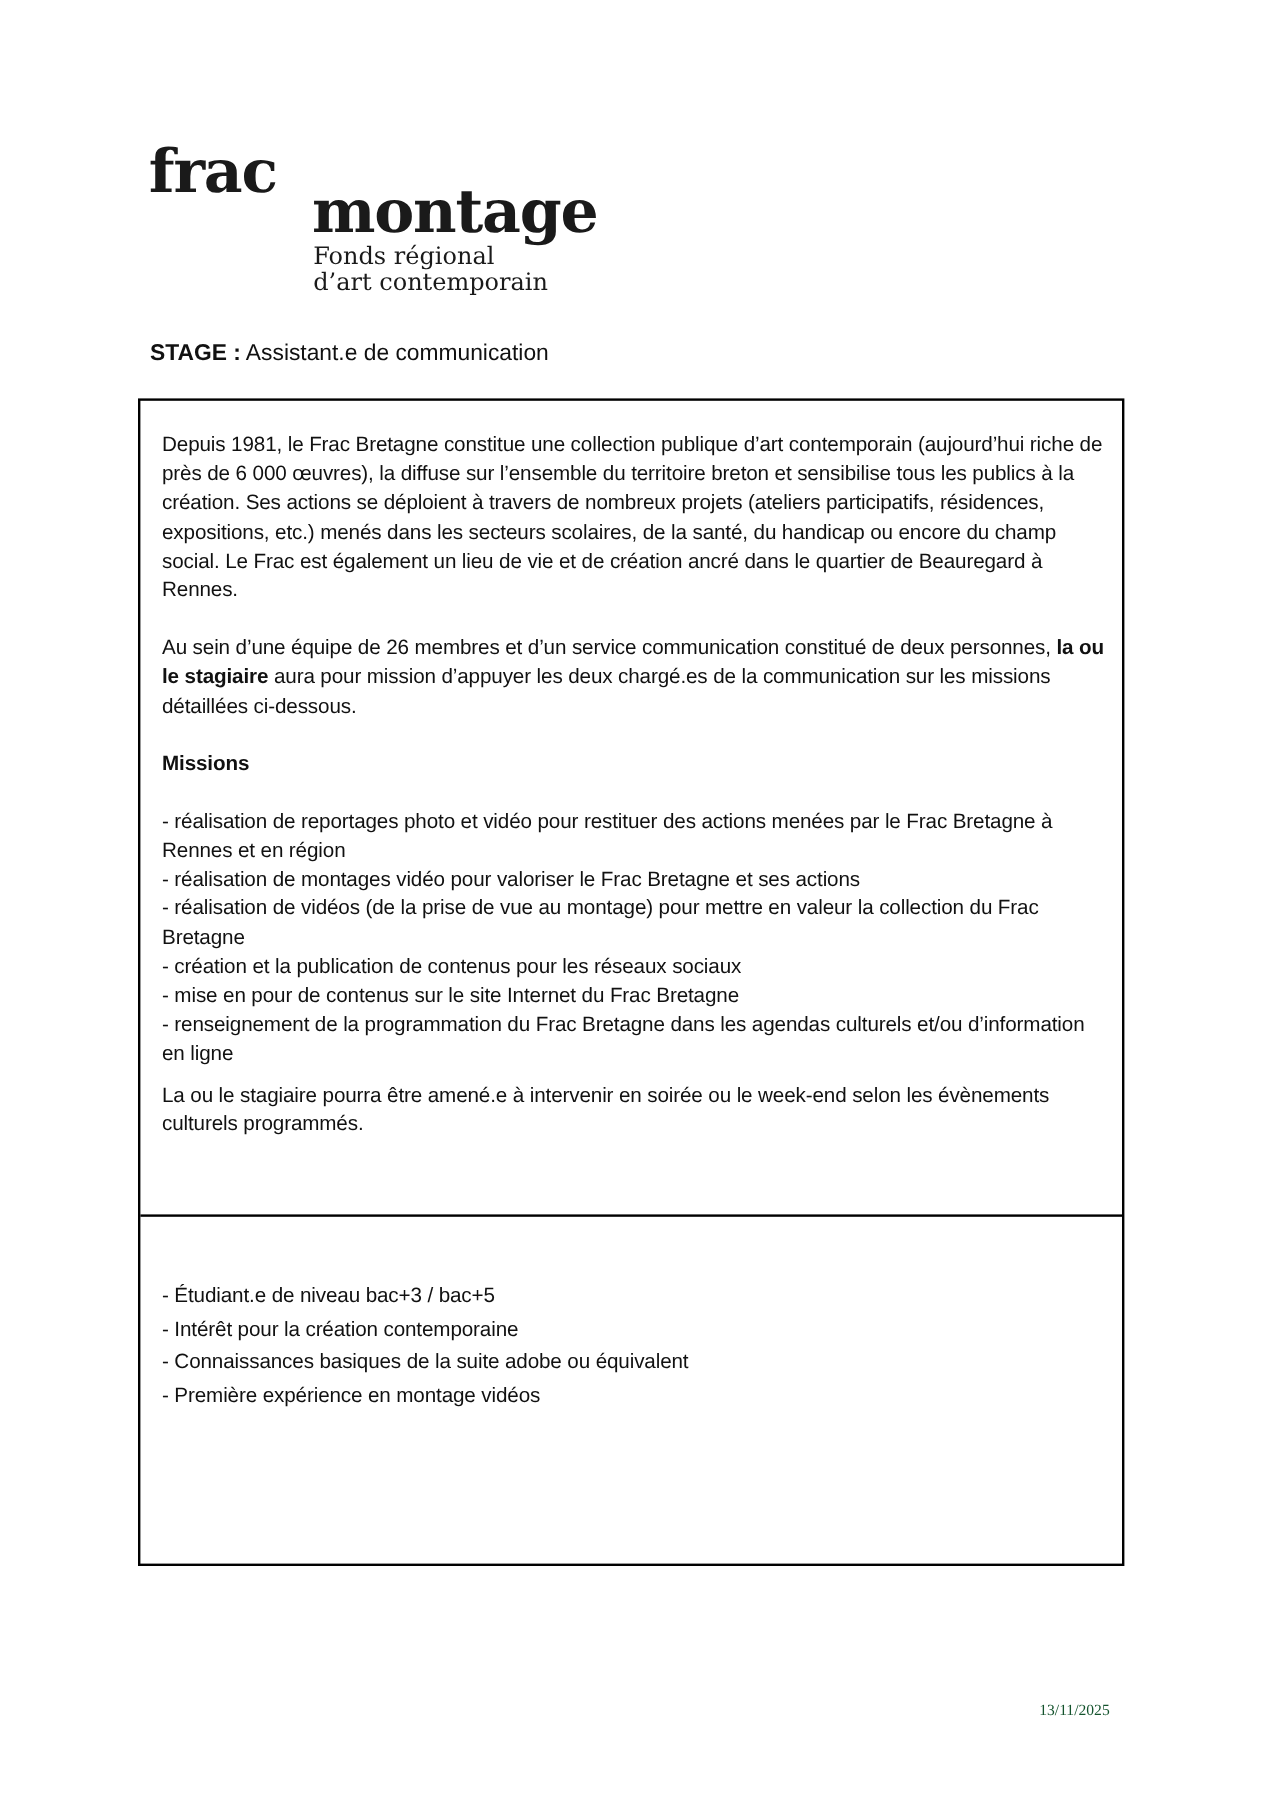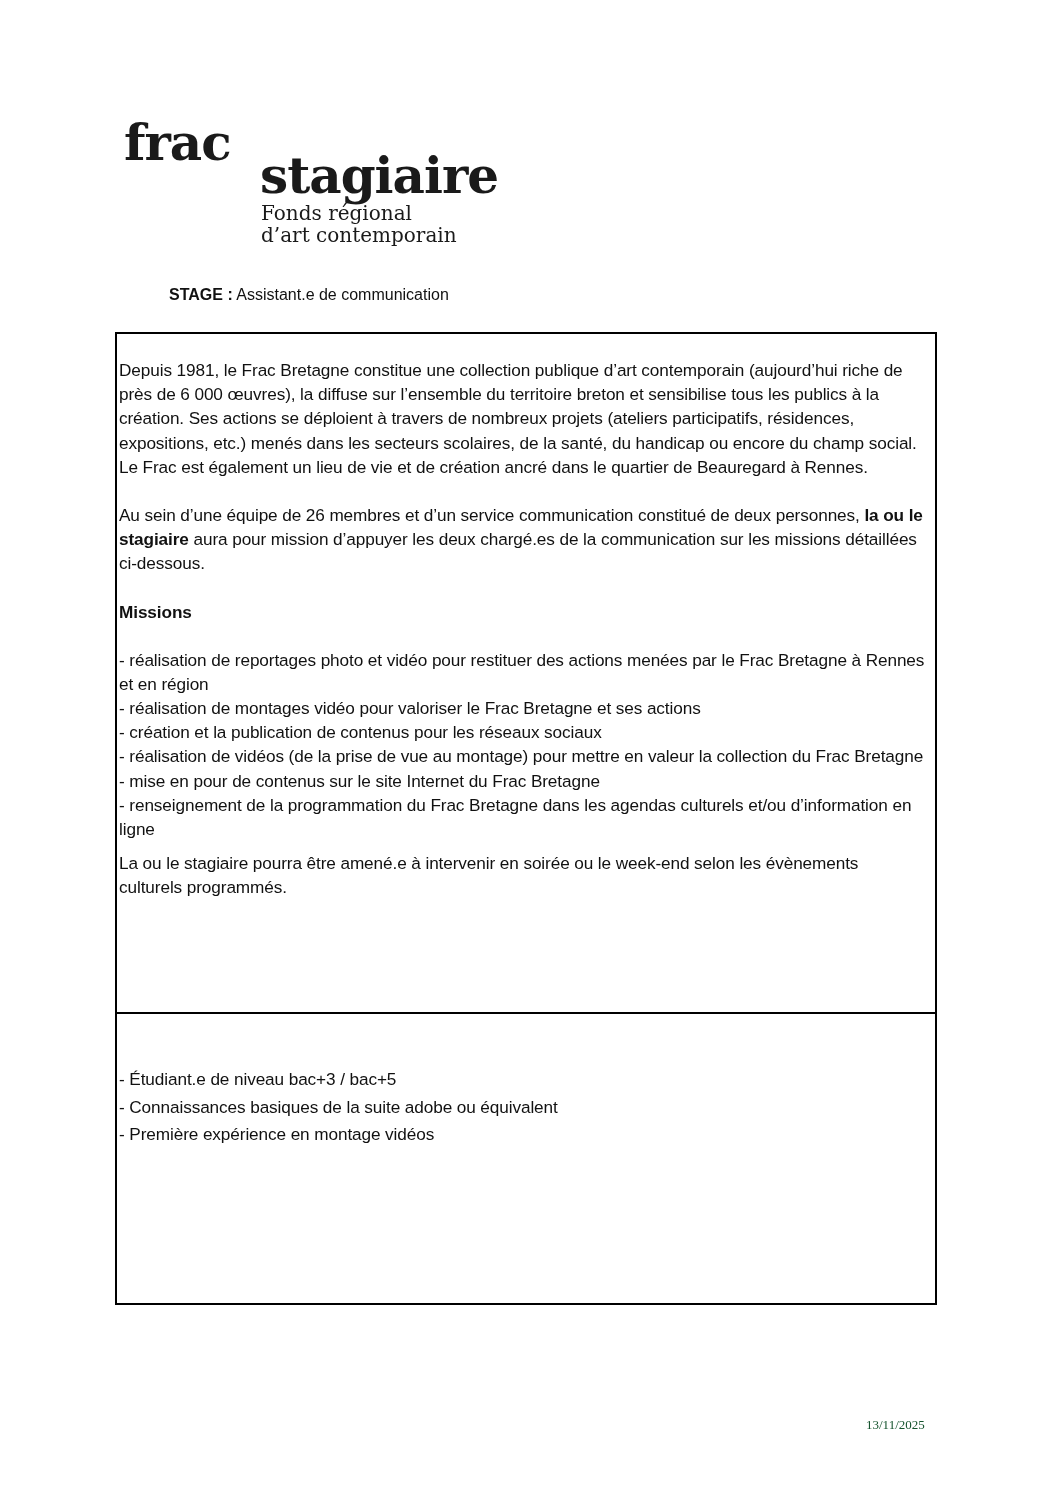--- a/index.html
+++ b/index.html
@@ -50,38 +50,37 @@
       top: 84px;
       font-family: "DejaVu Serif", "Liberation Serif", serif;
       font-size: 20px;
       line-height: 22px;
       color: #1a1a1a;
     }
     .title {
       position: absolute;
       left: 125px;
       top: 281px;
-      font-size: 16px;
+      font-size: 19px;
       line-height: 28px;
       color: #111;
       font-family: "Liberation Sans", sans-serif;
-      margin-left: 44px;
     }
     .title .strong {
       font-weight: bold;
     }
     .box {
       position: absolute;
       left: 115px;
       top: 332px;
       width: 818px;
       border: 2px solid #000;
     }
     .section {
-      padding: 0 10px 0 2px;
+      padding: 0 10px 0 18px;
       box-sizing: border-box;
     }
     .section.top {
       height: 680px;
       border-bottom: 2px solid #000;
       padding-top: 24px;
     }
     .section.bottom {
       height: 289px;
       padding-top: 24px;
@@ -118,21 +117,21 @@
       font-family: "Liberation Serif", "DejaVu Serif", serif;
       font-size: 13px;
       color: #14532d;
     }
   </style>
 </head>
 <body>
 
 <div class="logo">
   <span class="frac">frac</span>
-  <span class="bretagne">stagiaire</span>
+  <span class="bretagne">montage</span>
   <div class="sub">
     <div>Fonds régional</div>
     <div>d’art contemporain</div>
   </div>
 </div>
 
 <div class="title">
   <span class="strong">STAGE :</span>
   <span>Assistant.e de communication</span>
 </div>
@@ -142,29 +141,30 @@
     <p>Depuis 1981, le Frac Bretagne constitue une collection publique d’art contemporain (aujourd’hui riche de près de 6 000 œuvres), la diffuse sur l’ensemble du territoire breton et sensibilise tous les publics à la création. Ses actions se déploient à travers de nombreux projets (ateliers participatifs, résidences, expositions, etc.) menés dans les secteurs scolaires, de la santé, du handicap ou encore du champ social. Le Frac est également un lieu de vie et de création ancré dans le quartier de Beauregard à Rennes.</p>
     <p class="gap-1">
       <span>Au sein d’une équipe de 26 membres et d’un service communication constitué de deux personnes,</span>
       <b class="inline-bold">la ou le stagiaire</b>
       <span>aura pour mission d’appuyer les deux chargé.es de la communication sur les missions détaillées ci-dessous.</span>
     </p>
     <p class="heading gap-2">Missions</p>
     <div class="gap-3">
       <p class="list-item">- réalisation de reportages photo et vidéo pour restituer des actions menées par le Frac Bretagne à Rennes et en région</p>
       <p class="list-item">- réalisation de montages vidéo pour valoriser le Frac Bretagne et ses actions</p>
+      <p class="list-item">- réalisation de vidéos (de la prise de vue au montage) pour mettre en valeur la collection du Frac Bretagne</p>
       <p class="list-item">- création et la publication de contenus pour les réseaux sociaux</p>
-      <p class="list-item">- réalisation de vidéos (de la prise de vue au montage) pour mettre en valeur la collection du Frac Bretagne</p>
       <p class="list-item">- mise en pour de contenus sur le site Internet du Frac Bretagne</p>
       <p class="list-item">- renseignement de la programmation du Frac Bretagne dans les agendas culturels et/ou d’information en ligne</p>
     </div>
     <p class="gap-4">La ou le stagiaire pourra être amené.e à intervenir en soirée ou le week-end selon les évènements culturels programmés.</p>
   </div>
   <div class="section bottom">
     <div class="profile-list" style="margin-top:28px;">
       <p class="list-item">- Étudiant.e de niveau bac+3 / bac+5</p>
+      <p class="list-item">- Intérêt pour la création contemporaine</p>
       <p class="list-item">- Connaissances basiques de la suite adobe ou équivalent</p>
       <p class="list-item">- Première expérience en montage vidéos</p>
     </div>
   </div>
 </div>
 
 <div class="date">13/11/2025</div>
 
 </body></html>

